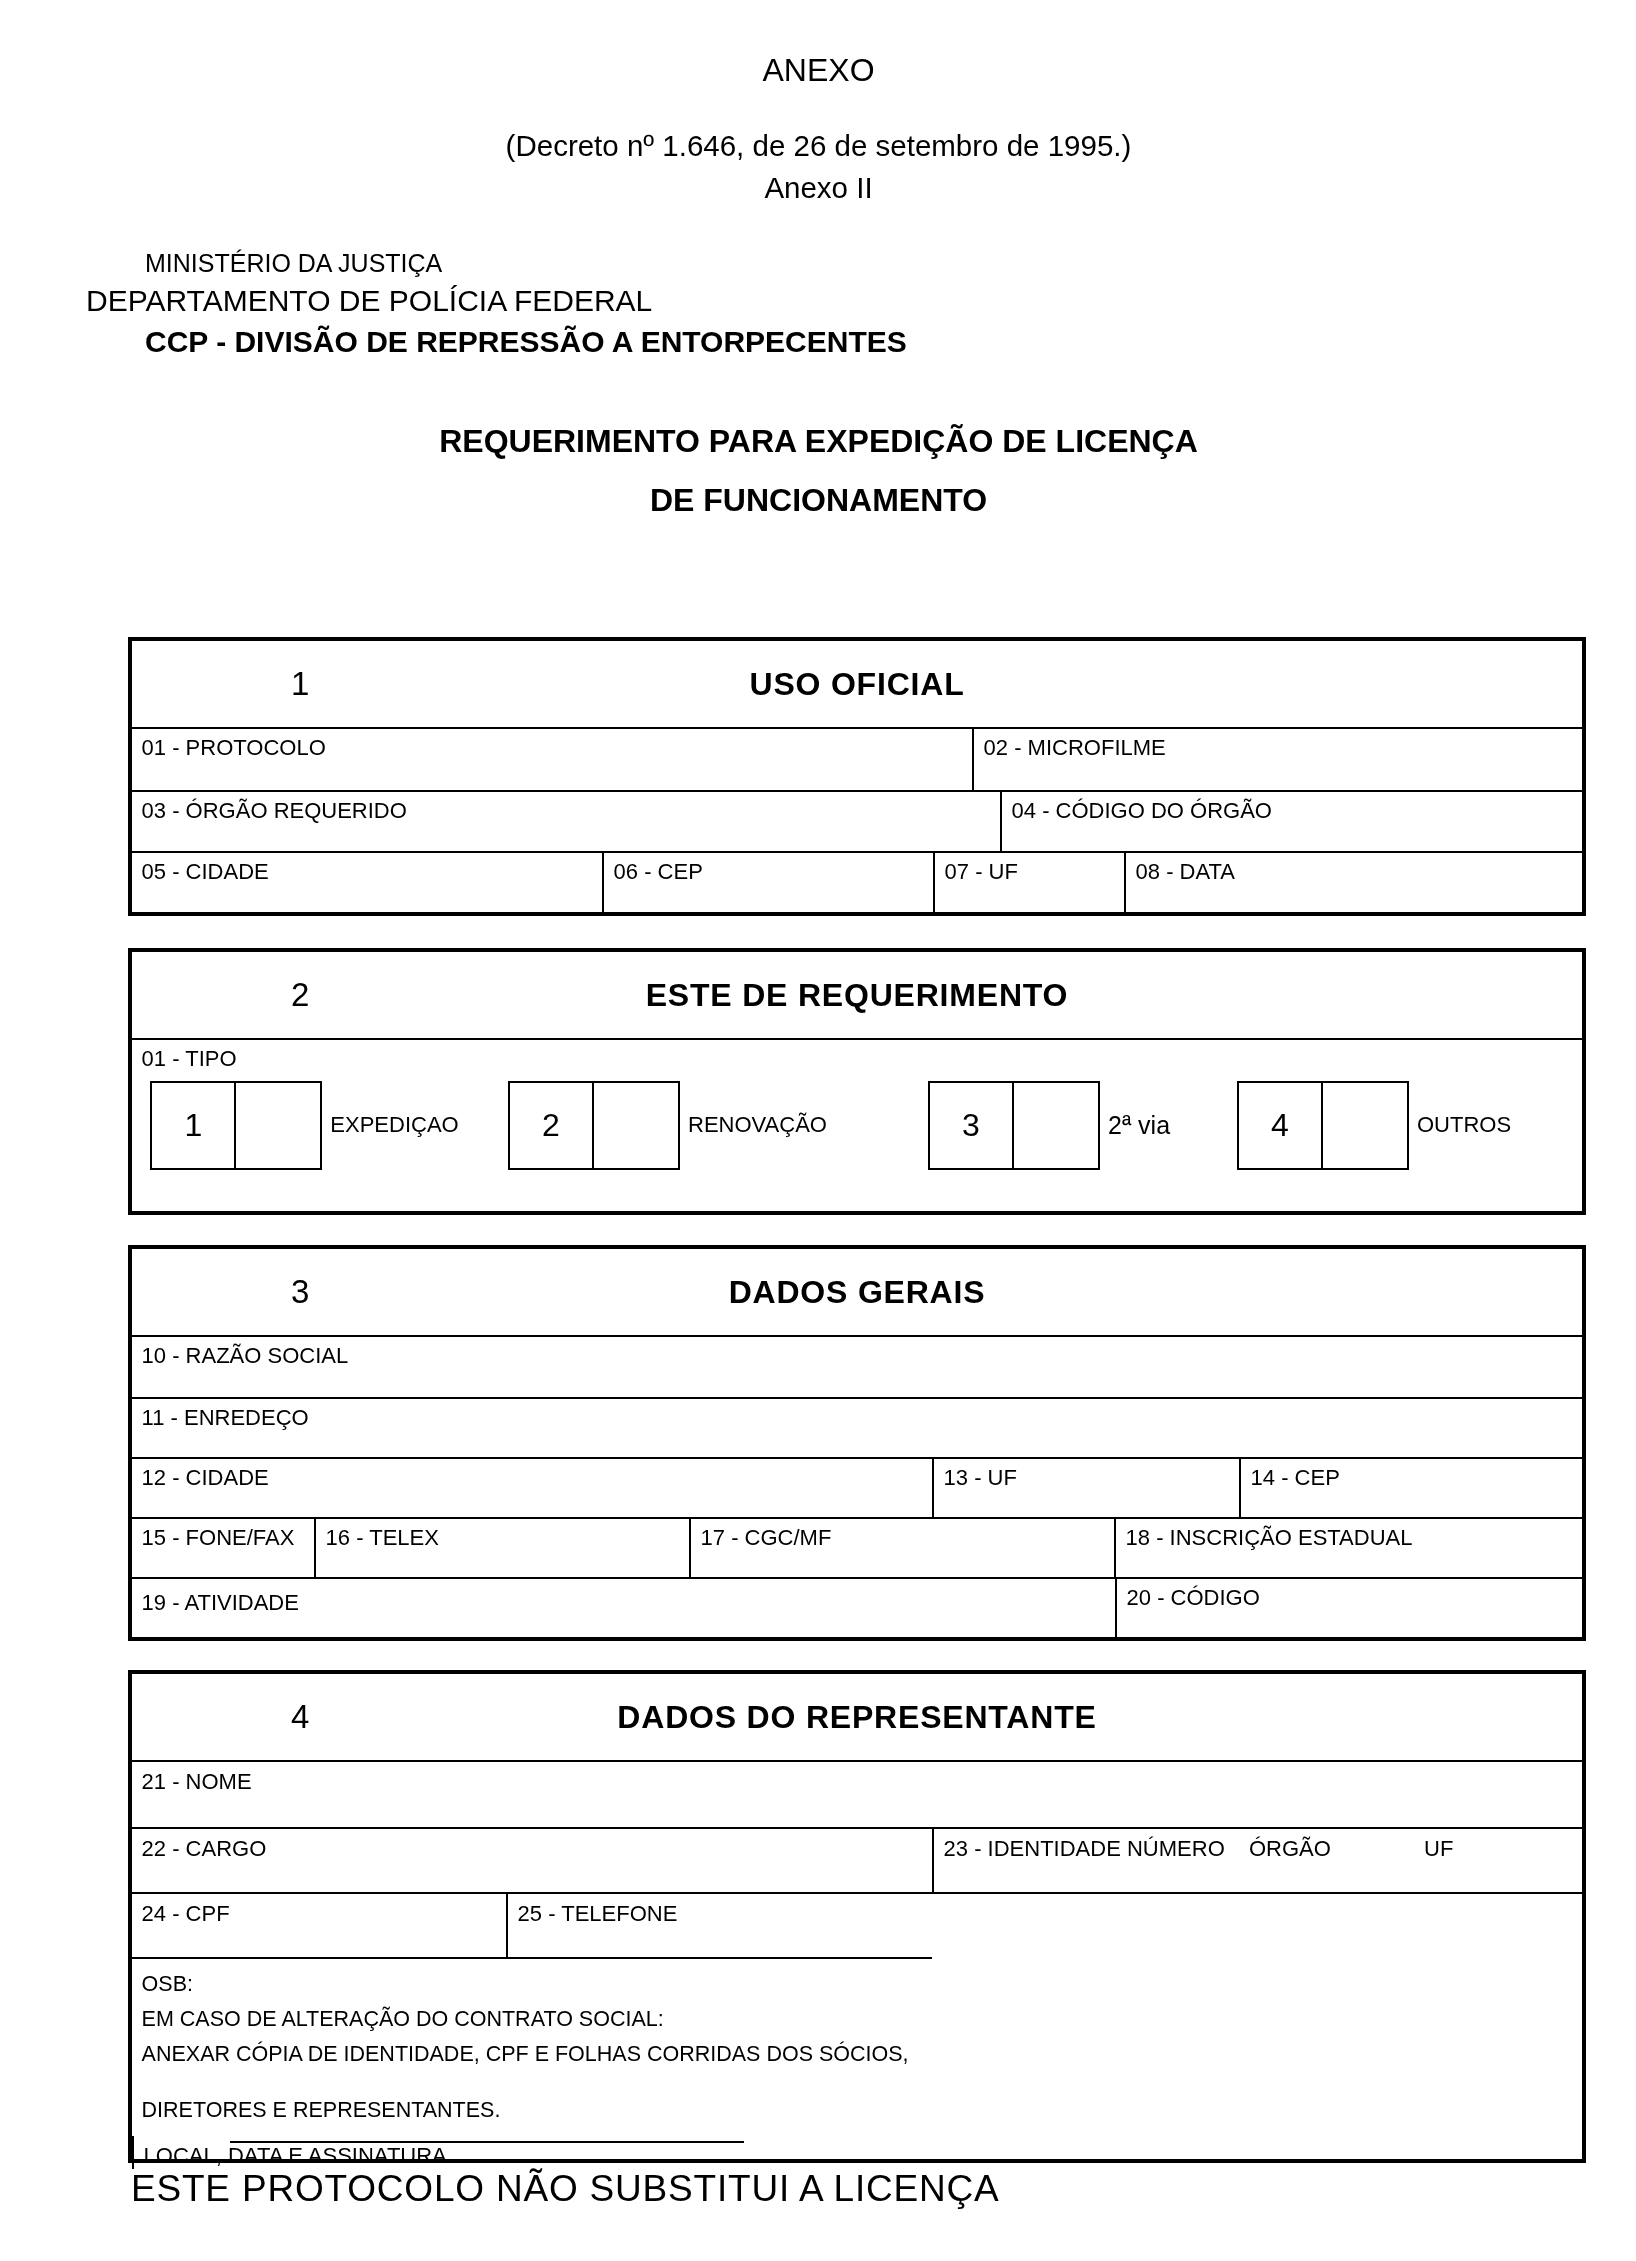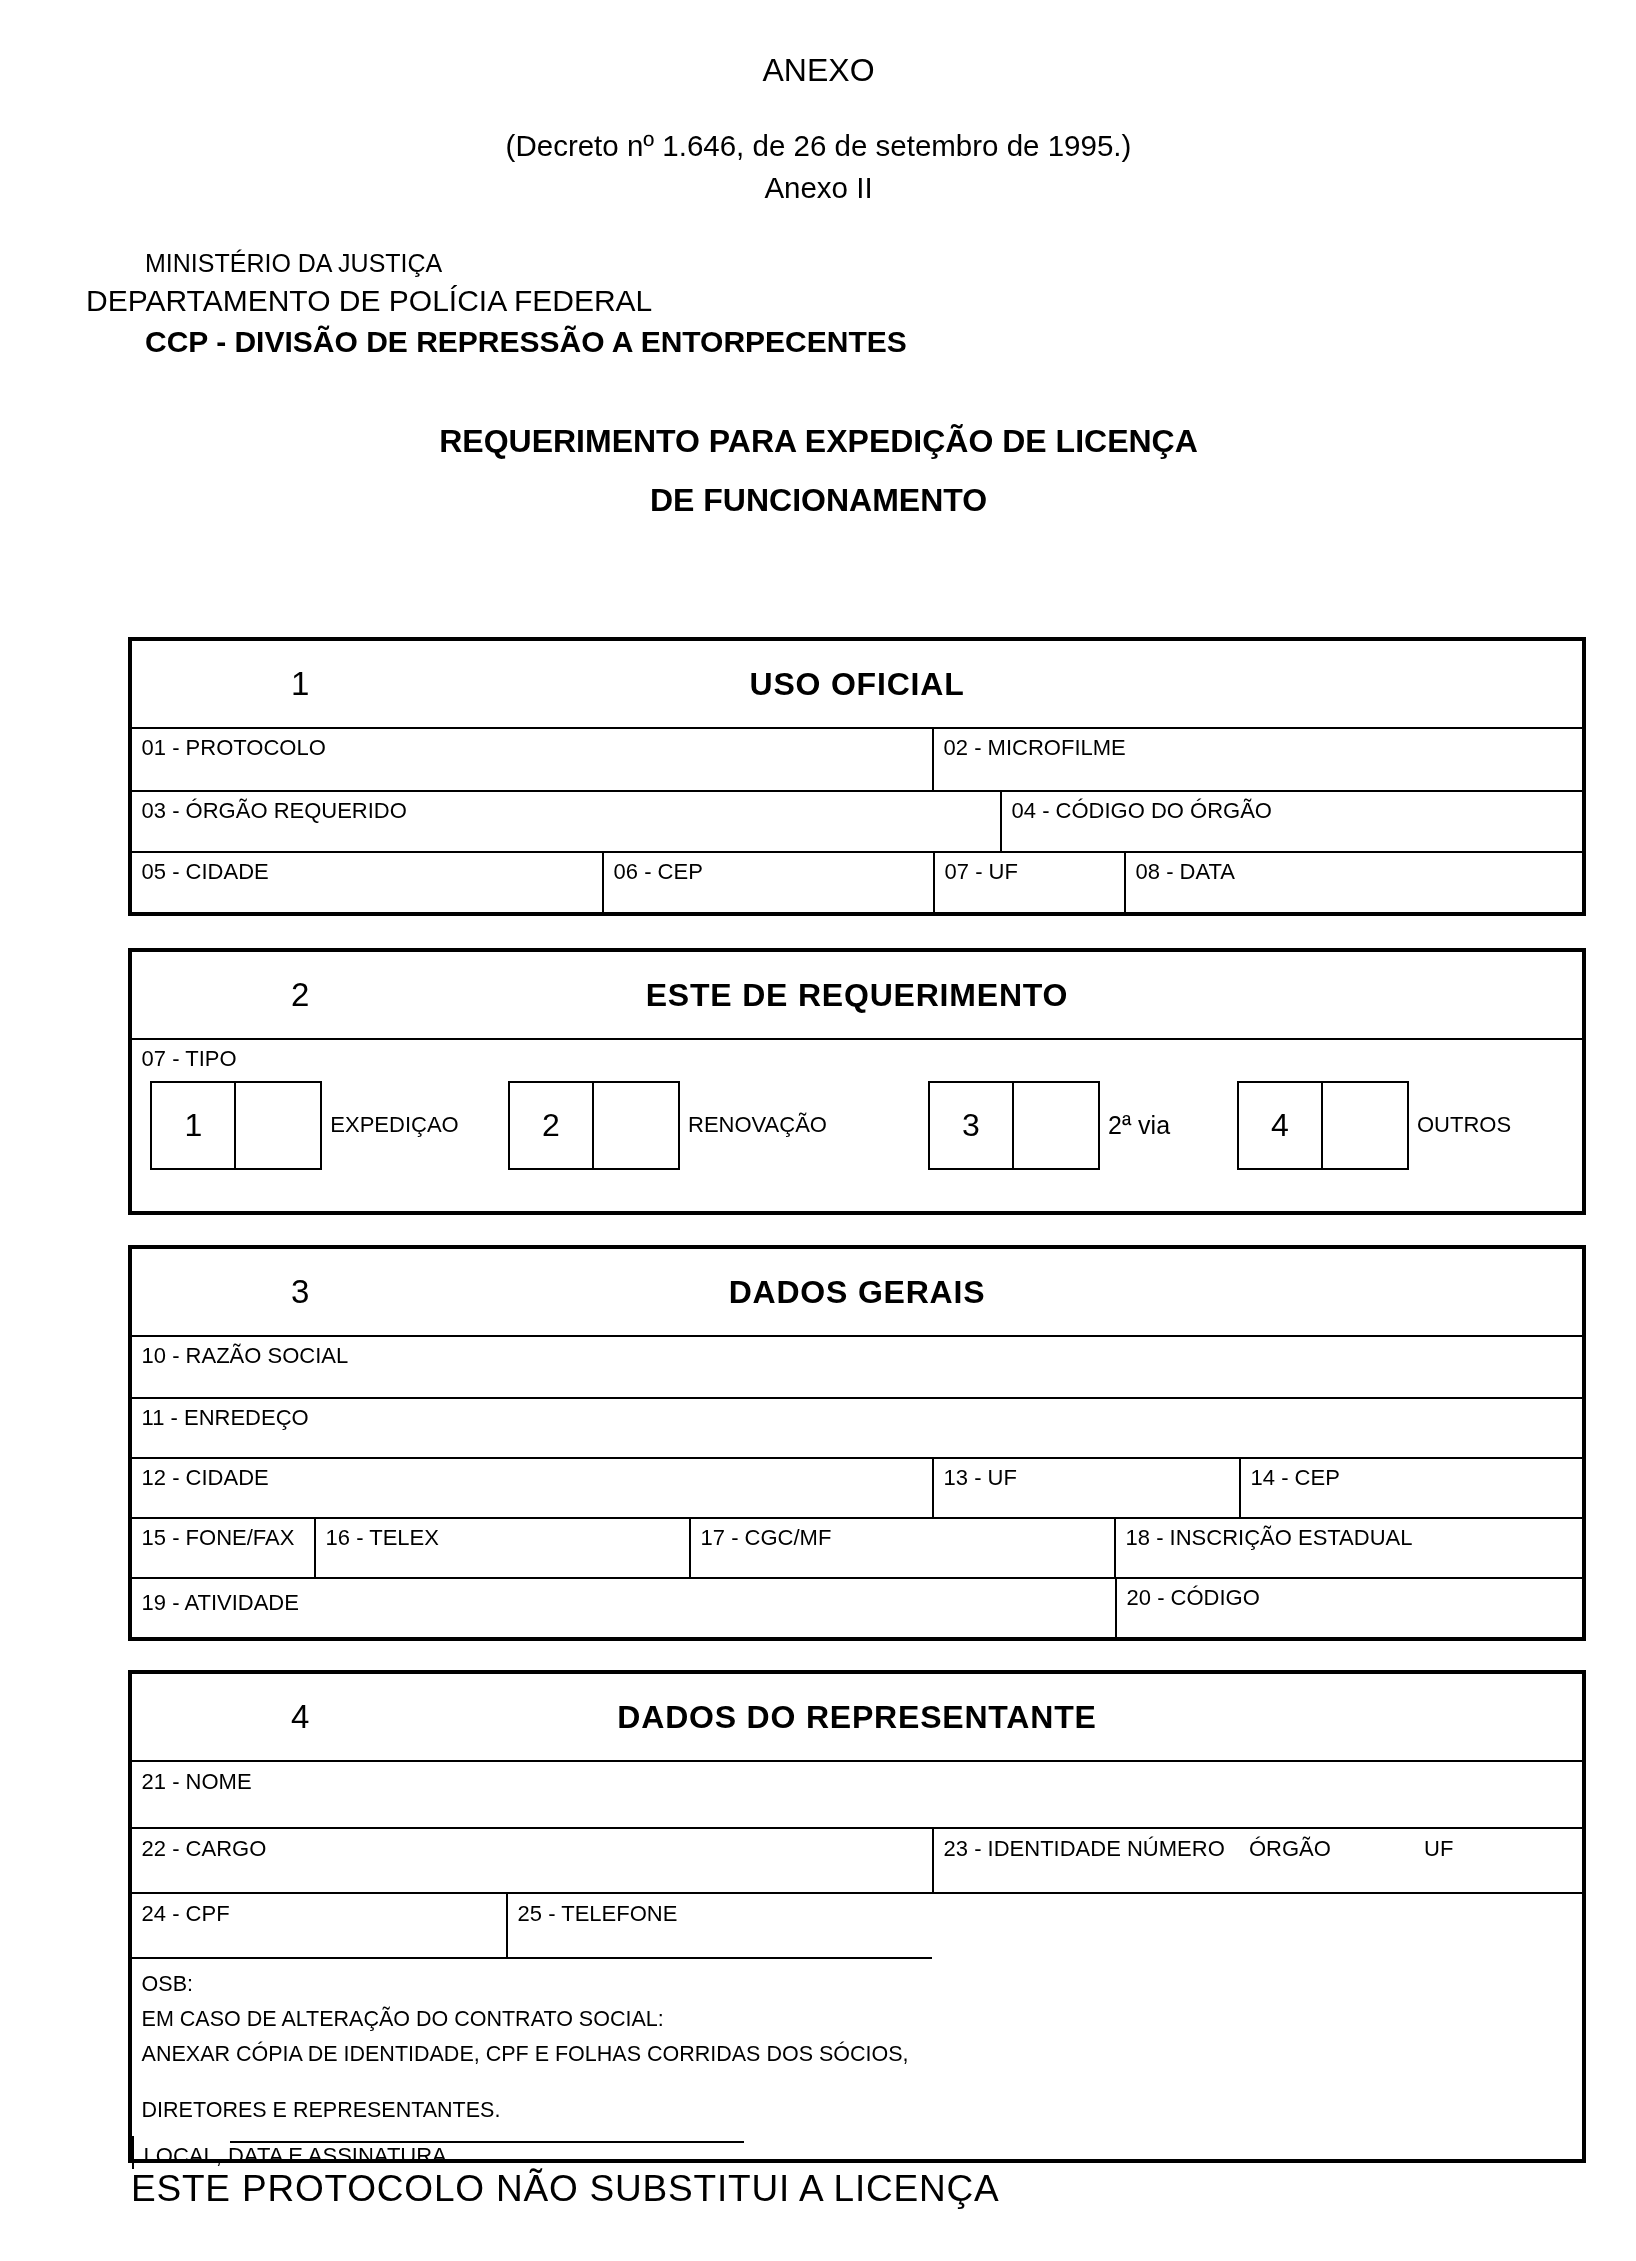--- a/index.html
+++ b/index.html
@@ -40,21 +40,21 @@
   .box-number {
     position: absolute; left: 159px; top: 50%; transform: translateY(-50%);
     font-size: 33px;
   }
   .box-title {
     position: absolute; left: 0; right: 0; top: 50%; transform: translateY(-50%);
     text-align: center; font-size: 32px; font-weight: bold; letter-spacing: 0.8px;
   }
 
   .frow { display: flex; border-top: 2.4px solid #000; }
-  .frow.first { border-top: none; }
+  .frow.first { border-top: none; gap: 40px; }
   .cell { position: relative; }
   .cell + .cell { border-left: 2.4px solid #000; }
   .lbl { display: block; padding: 6.4px 9.6px 0 9.6px; font-size: 22px; white-space: nowrap; }
 
   .h76 { height: 61px; }
   .h75 { height: 60px; }
   .h82 { height: 65px; }
 
   
   .tipo-content { position: relative; height: 171px; }
@@ -160,21 +160,21 @@
       </div>
     </div>
   </div>
 
   <div class="formbox box2">
     <div class="box-header">
       <span class="box-number">2</span>
       <span class="box-title">ESTE DE REQUERIMENTO</span>
     </div>
     <div class="tipo-content">
-      <span class="tipo-field-lbl">07 - TIPO</span>
+      <span class="tipo-field-lbl">01 - TIPO</span>
 
       <div class="tipo-option" style="left:18.3px">
         <div class="tipo-rect">
           <div class="tipo-num-cell">1</div>
           <div class="tipo-check-cell"></div>
         </div>
         <span class="tipo-opt-label">EXPEDIÇAO</span>
       </div>
 
       <div class="tipo-option" style="left:376px">

